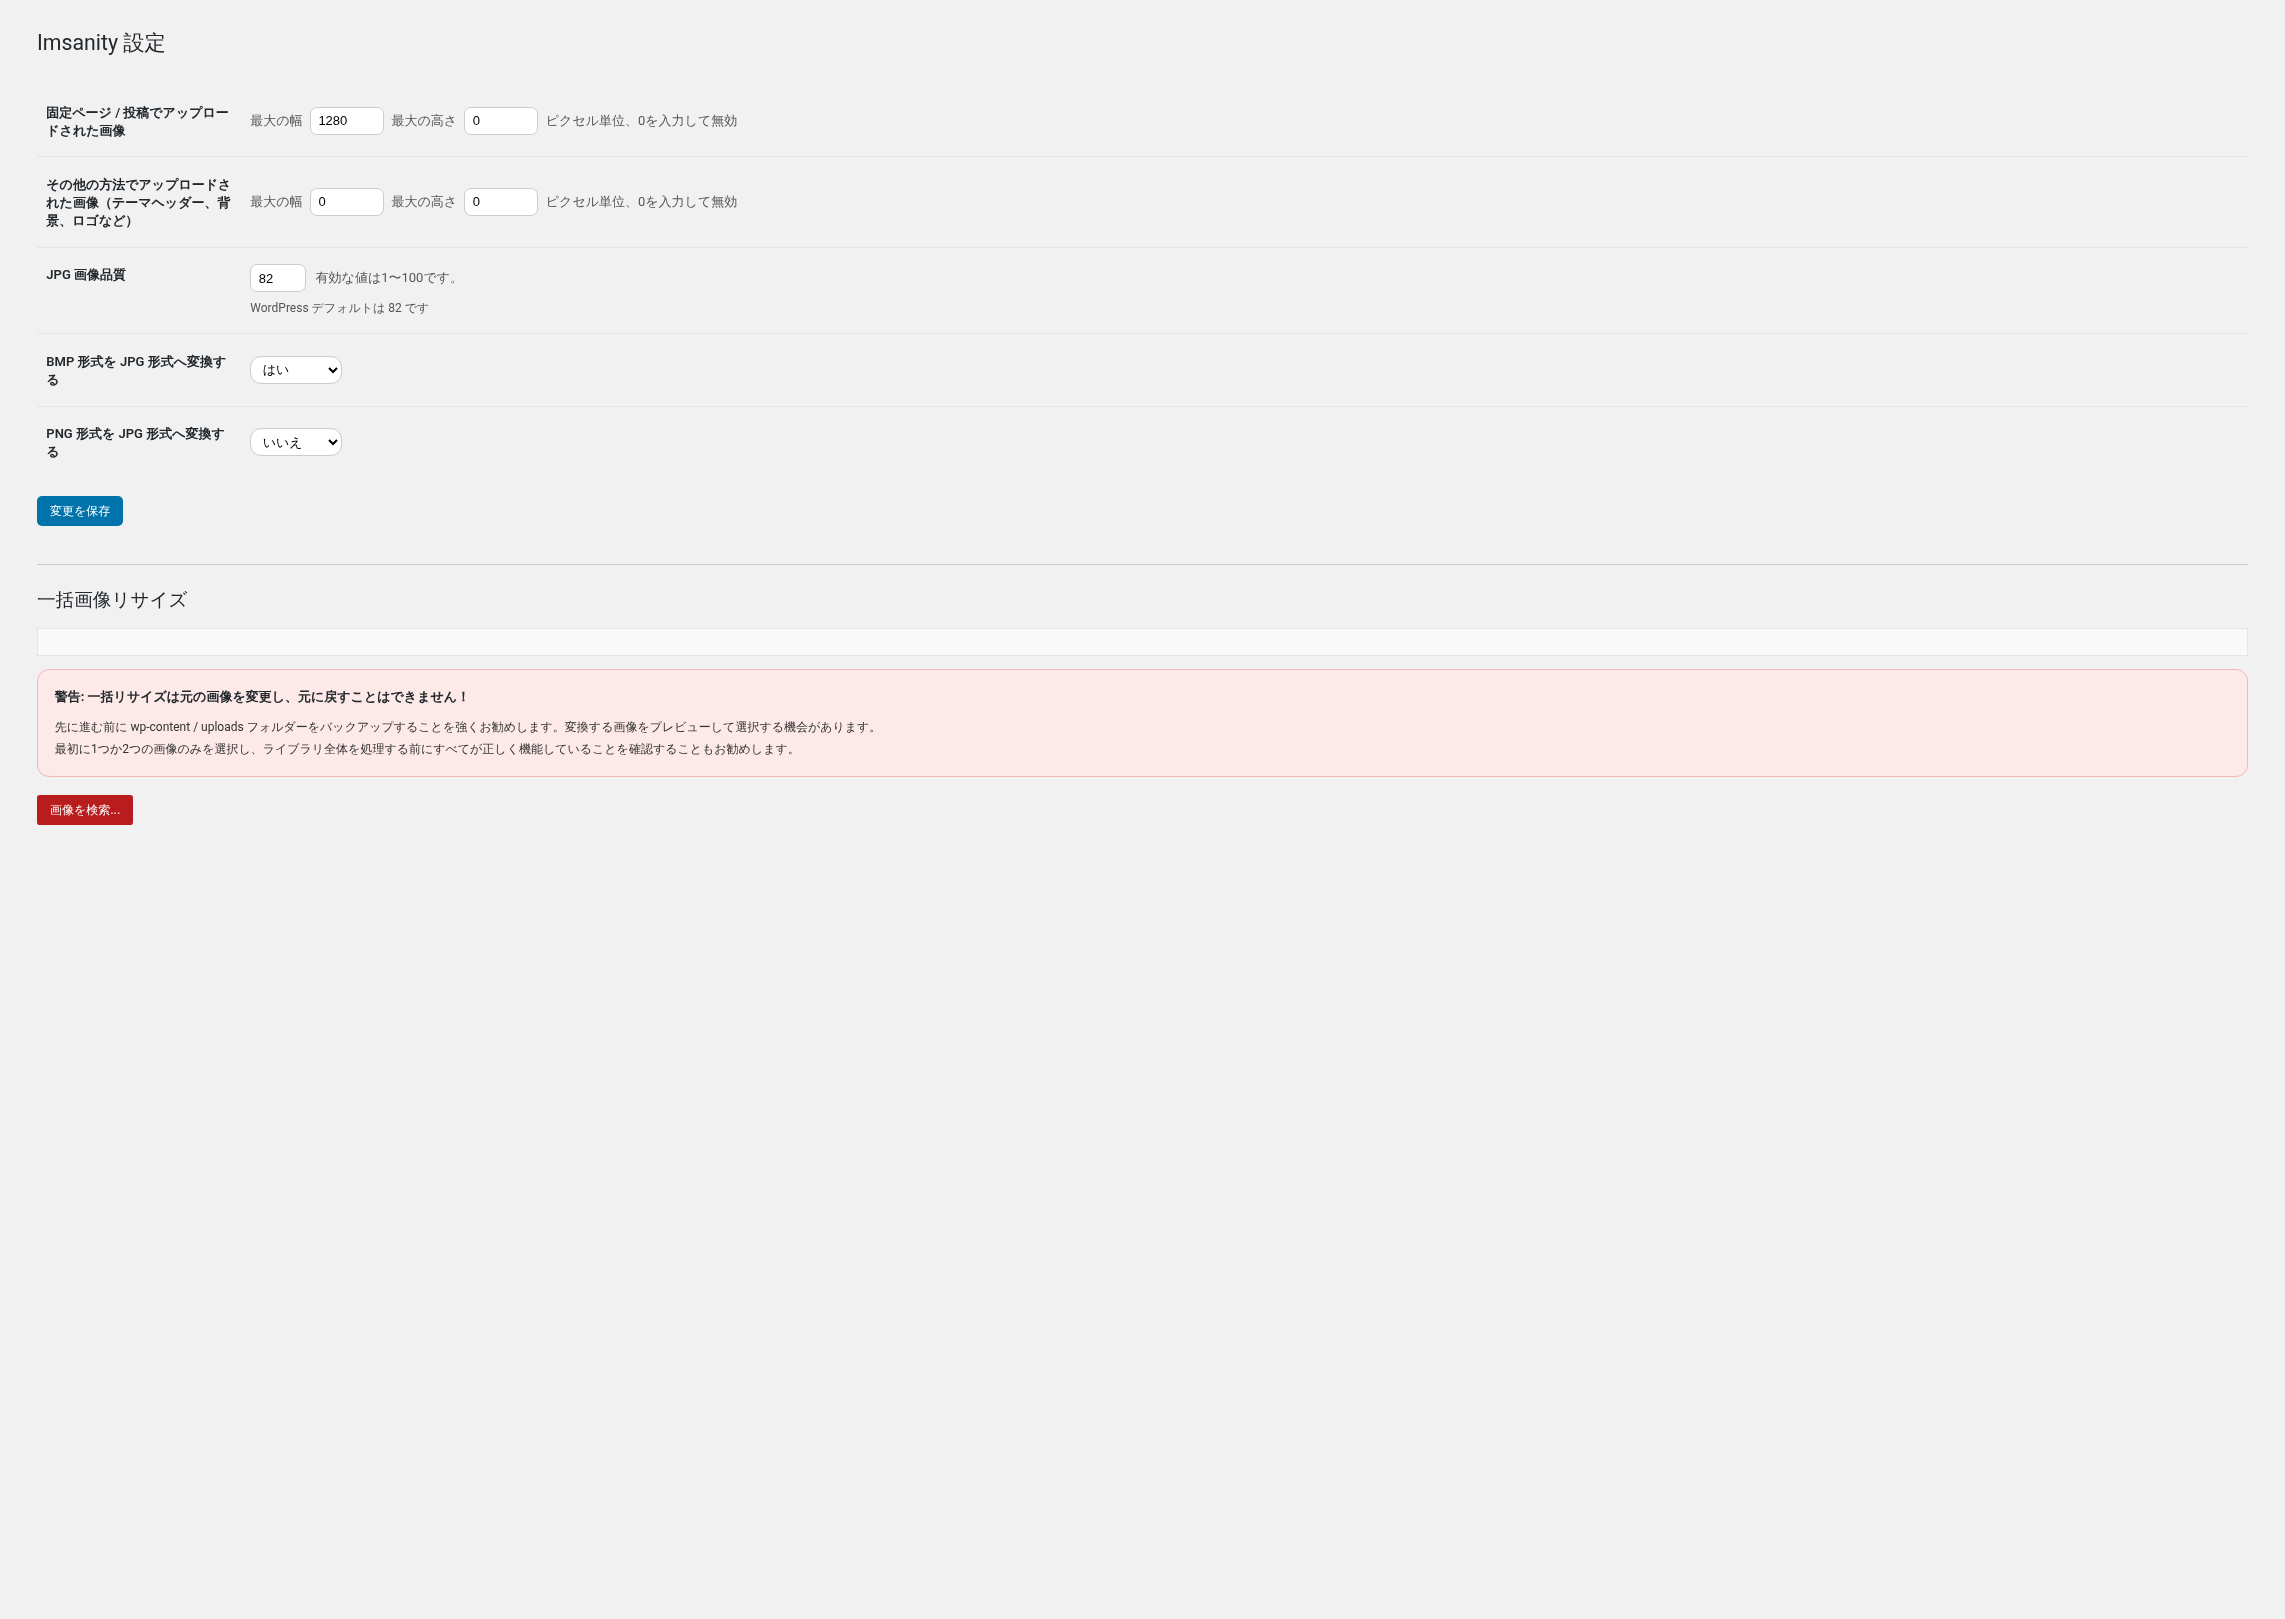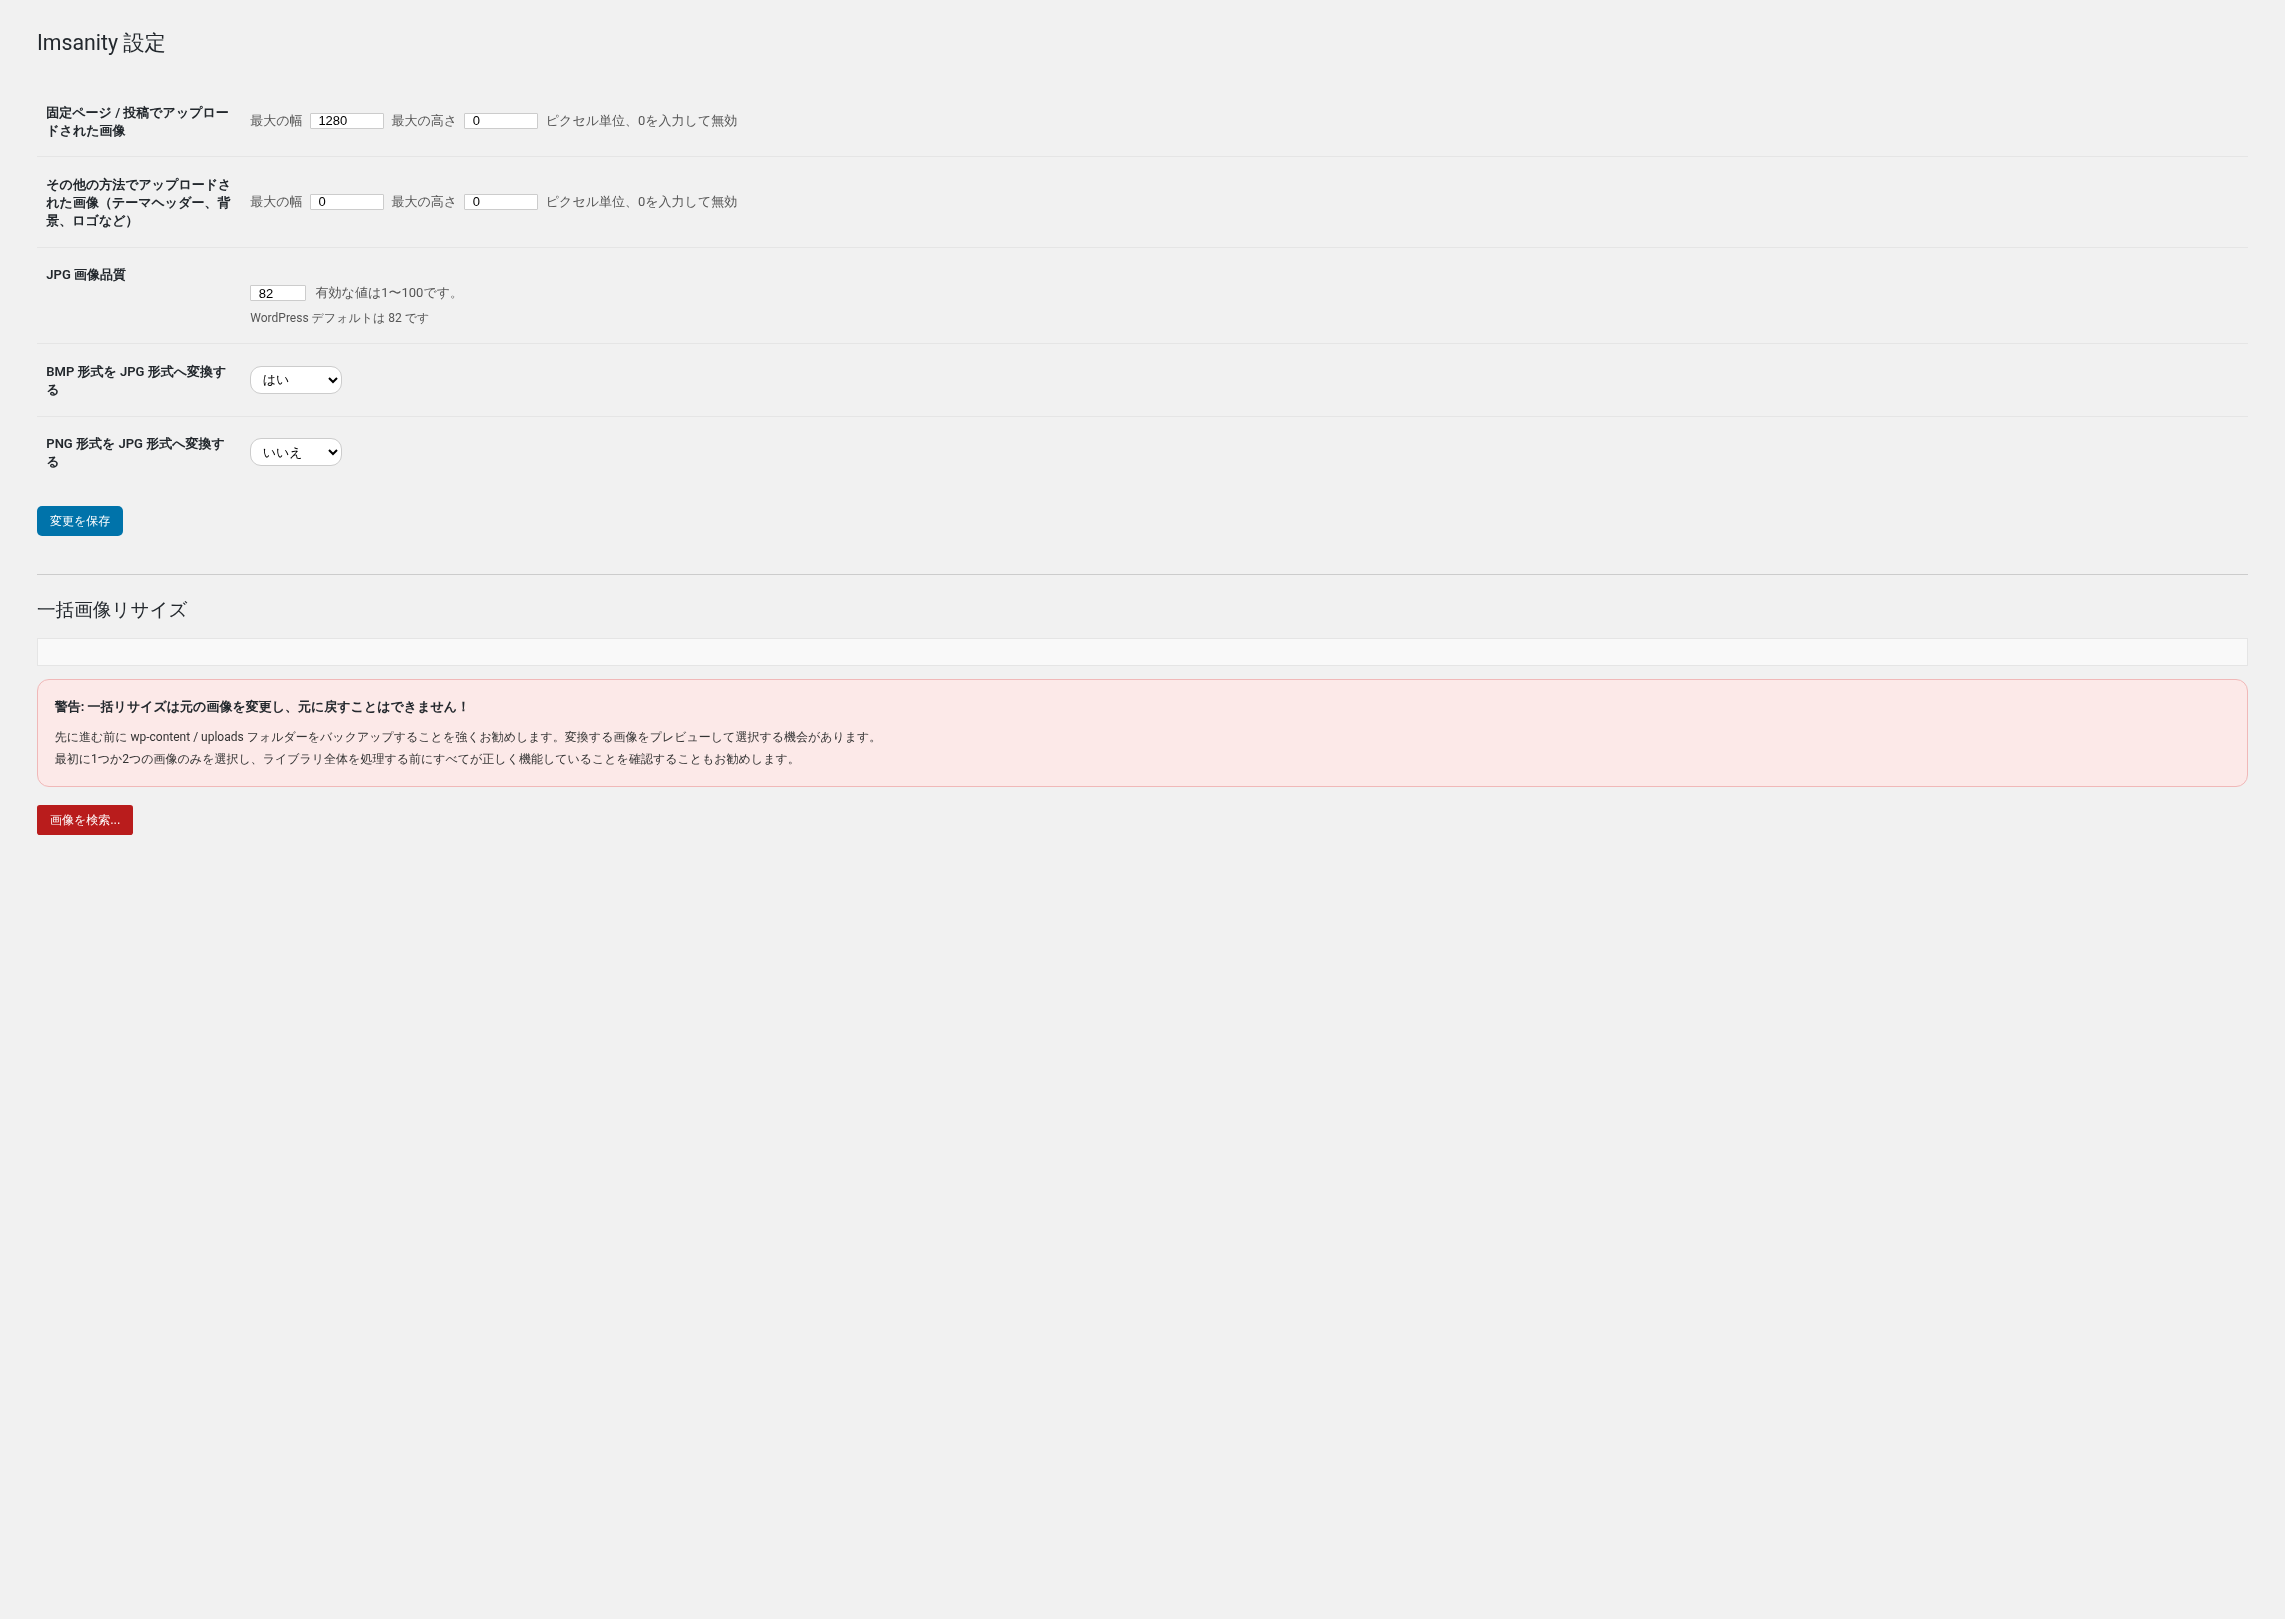--- a/index.html
+++ b/index.html
@@ -55,22 +55,22 @@
     .field-label {
       font-size: 13px;
       color: #555;
     }
     input[type="text"], input[type="number"] {
       border: 0.9px solid #ccc;
       background: #fff;
       padding: 3.7px 7.4px;
       font-size: 13px;
       width: 74px;
-      height: 16px;
-      border-radius: 1px;
+      height: 28px;
+      border-radius: 7px;
     }
     input.small {
       width: 56px;
     }
     .hint-text {
       font-size: 12px;
       color: #555;
       margin-top: 3.7px;
     }
     select {
@@ -136,21 +136,20 @@
     .jpg-quality-row {
       display: flex;
       align-items: flex-start;
       flex-direction: column;
       gap: 3.7px;
     }
     .jpg-quality-inline {
       display: flex;
       align-items: center;
       gap: 9.3px;
-      margin-top: 20px;
     }
   </style>
 </head>
 <body>
 
 
 
 <h1>Imsanity 設定</h1>
 
 <table class="settings-table">

